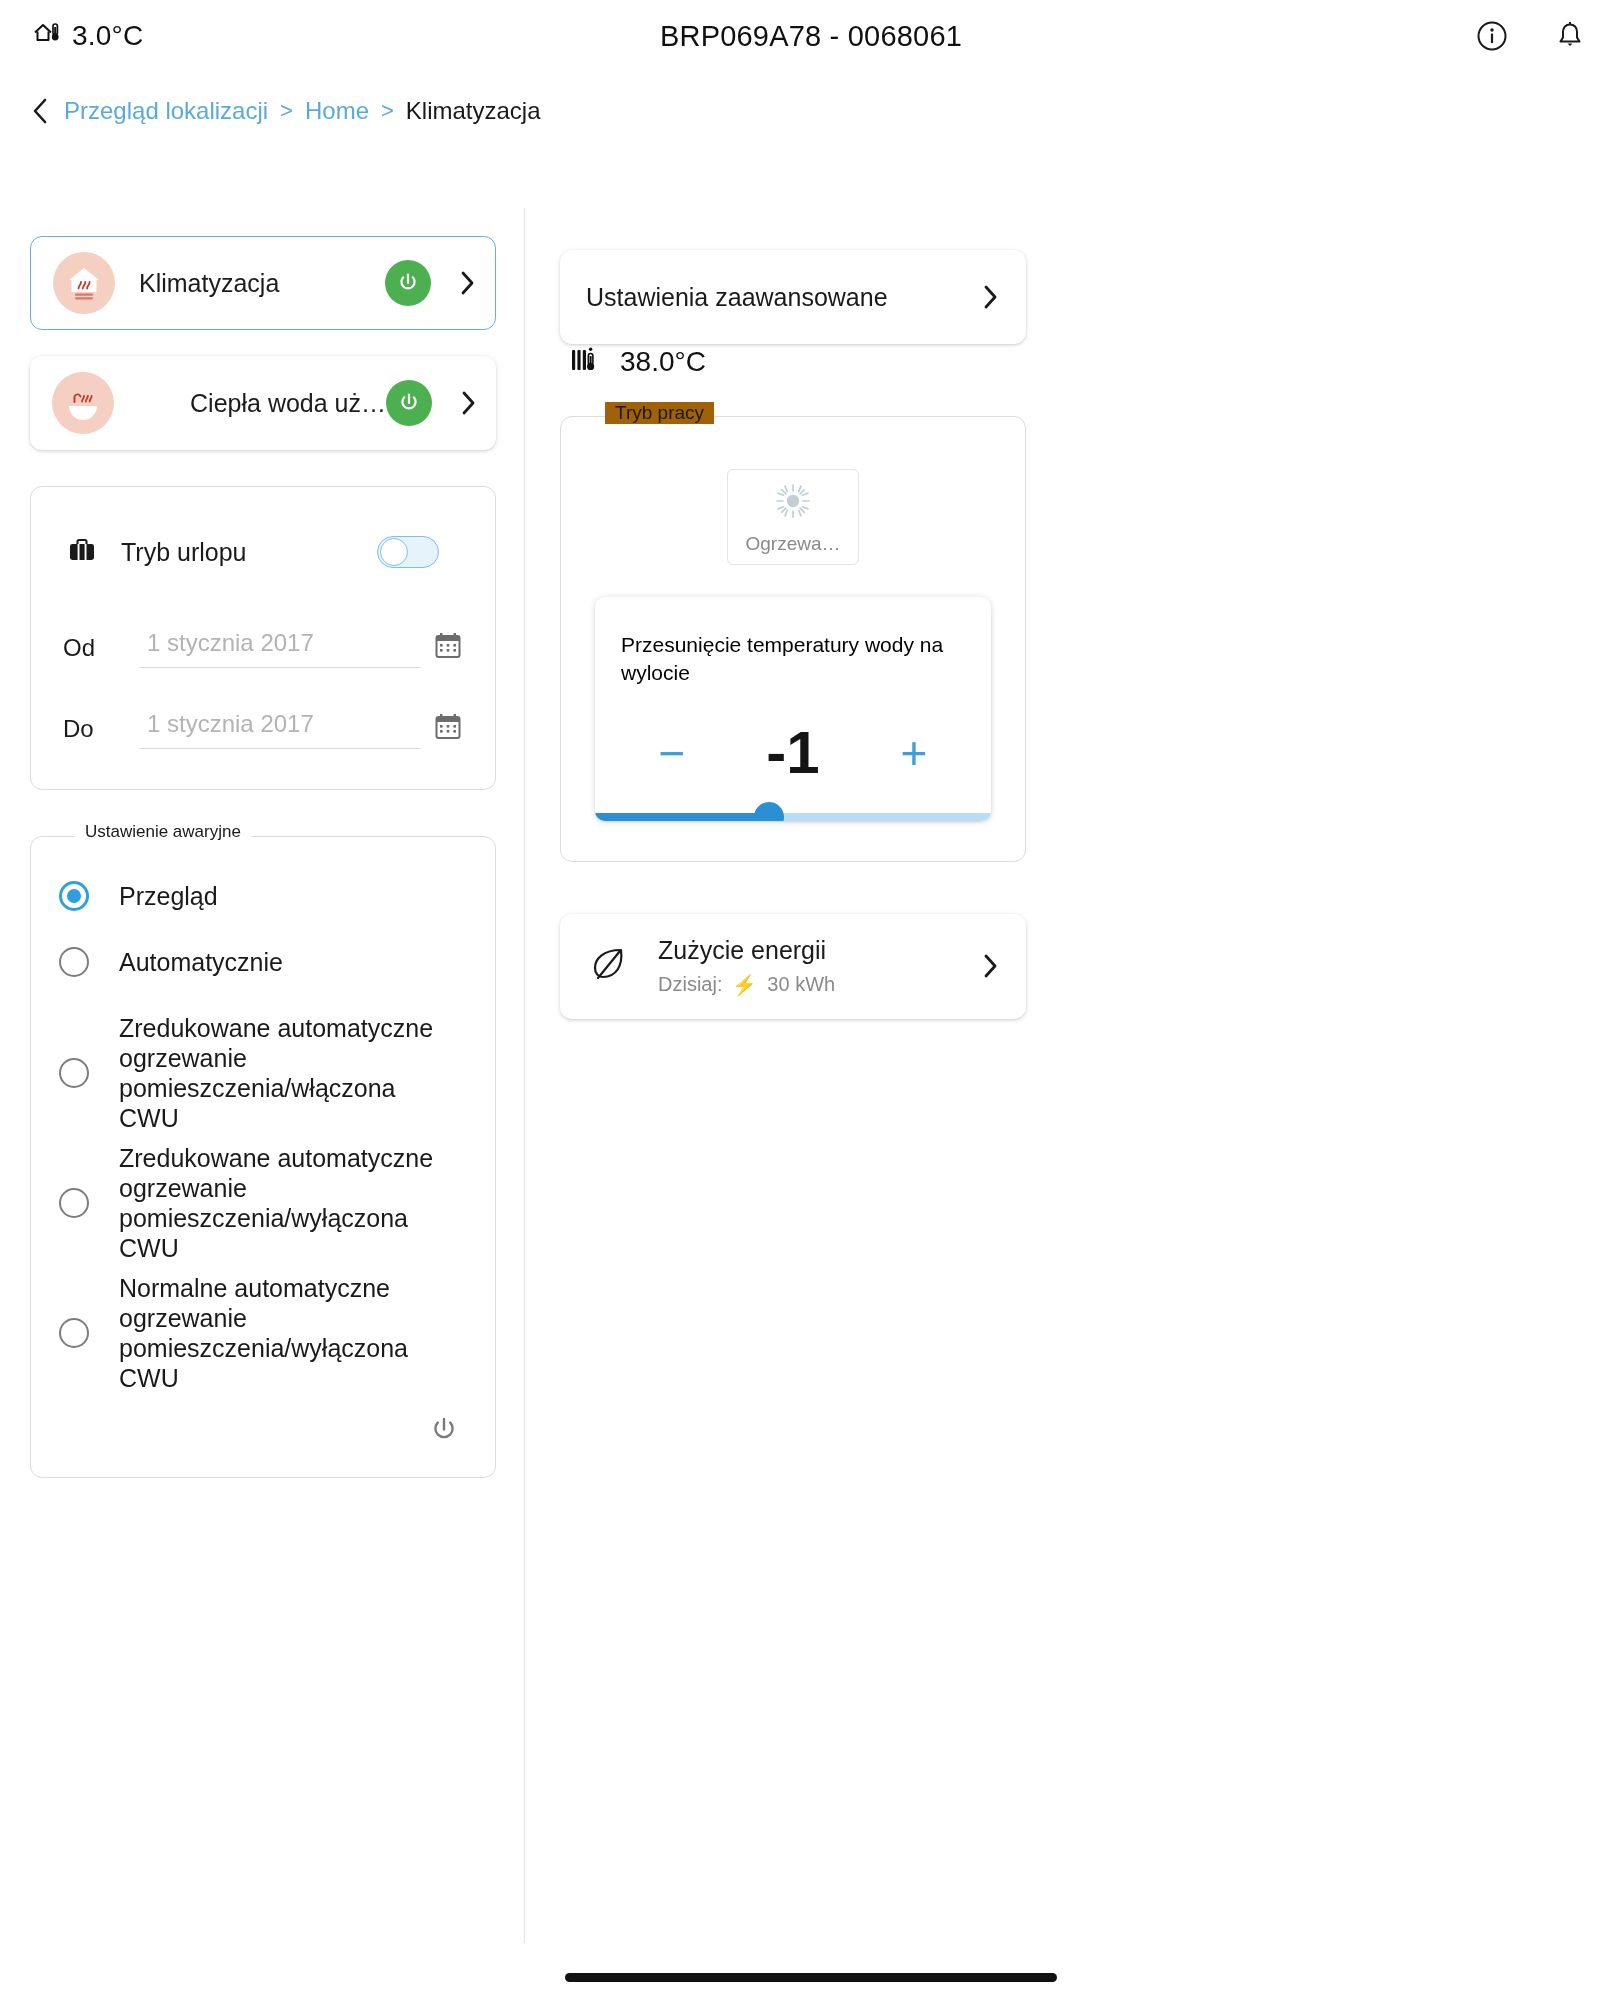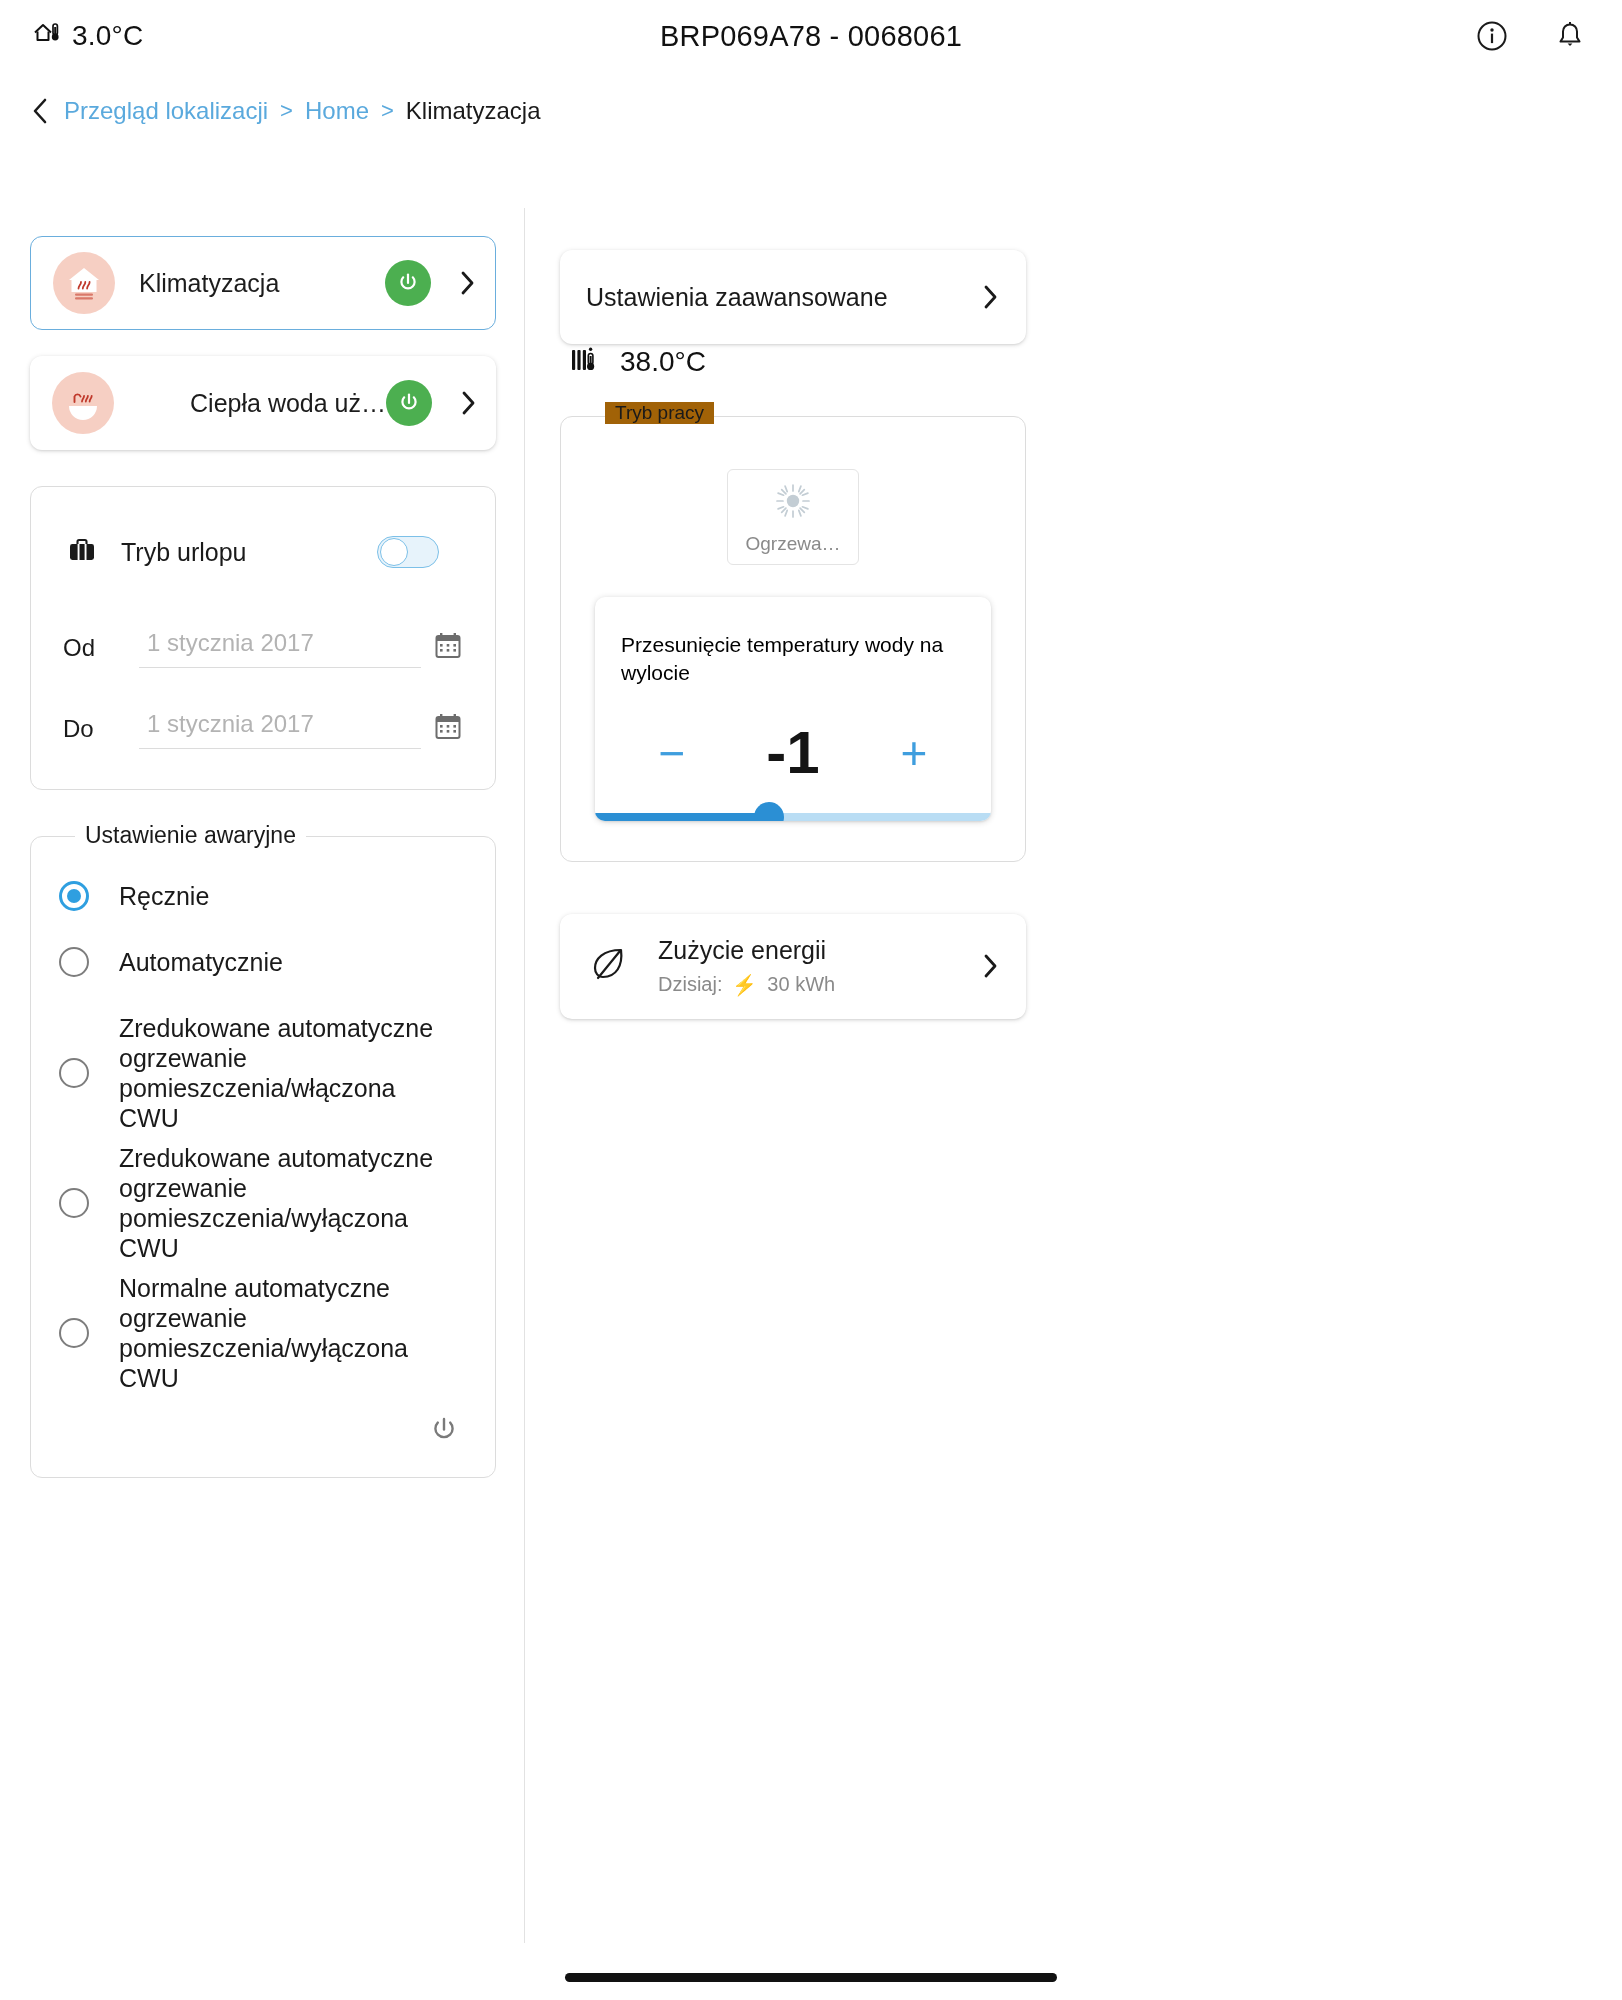--- a/index.html
+++ b/index.html
@@ -105,21 +105,21 @@
   }
   .cal-icon { margin-left: 12px; padding-bottom: 4px; cursor: pointer; }
 
   
   .group {
     position: relative; border: 1px solid #dcdcdc; border-radius: 12px;
     margin-top: 46px; padding: 44px 26px 26px 26px;
   }
   .group > .legend {
     position: absolute; top: -15px; left: 44px; background: #fff; padding: 0 10px;
-    font-size: 23px; color: #1a1a1a;
+    font-size: 17px; color: #1a1a1a;
   }
 
   .radio-item { display: flex; align-items: center; margin-bottom: 36px; }
   .radio-item:last-of-type { margin-bottom: 0; }
   .radio {
     width: 30px; height: 30px; border-radius: 50%; border: 2px solid #7d7d7d;
     flex: 0 0 auto; position: relative; cursor: pointer; margin-left: 2px;
   }
   .radio.on { border-color: #2f9fe0; border-width: 3px; }
   .radio.on::after {
@@ -355,21 +355,21 @@
           </svg>
         </span>
       </div>
     </div>
 
     <div class="group">
       <span class="legend">Ustawienie awaryjne</span>
 
       <div class="radio-item">
         <span class="radio on"></span>
-        <span class="radio-label">Ręcznie</span>
+        <span class="radio-label">Przegląd</span>
       </div>
 
       <div class="radio-item">
         <span class="radio"></span>
         <span class="radio-label">Automatycznie</span>
       </div>
 
       <div class="radio-item multiline">
         <span class="radio"></span>
         <span class="radio-label">Zredukowane automatyczne ogrzewanie pomieszczenia/włączona CWU</span>

